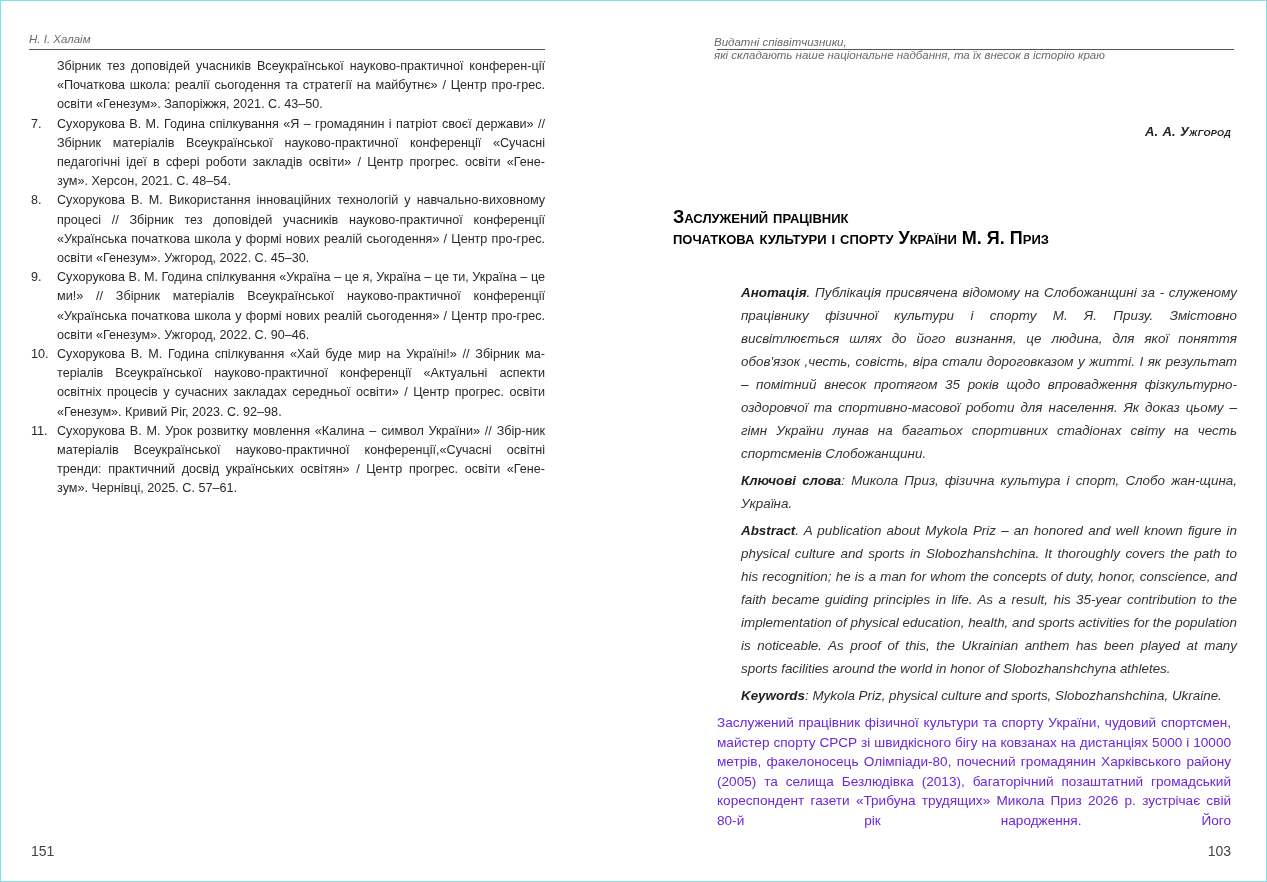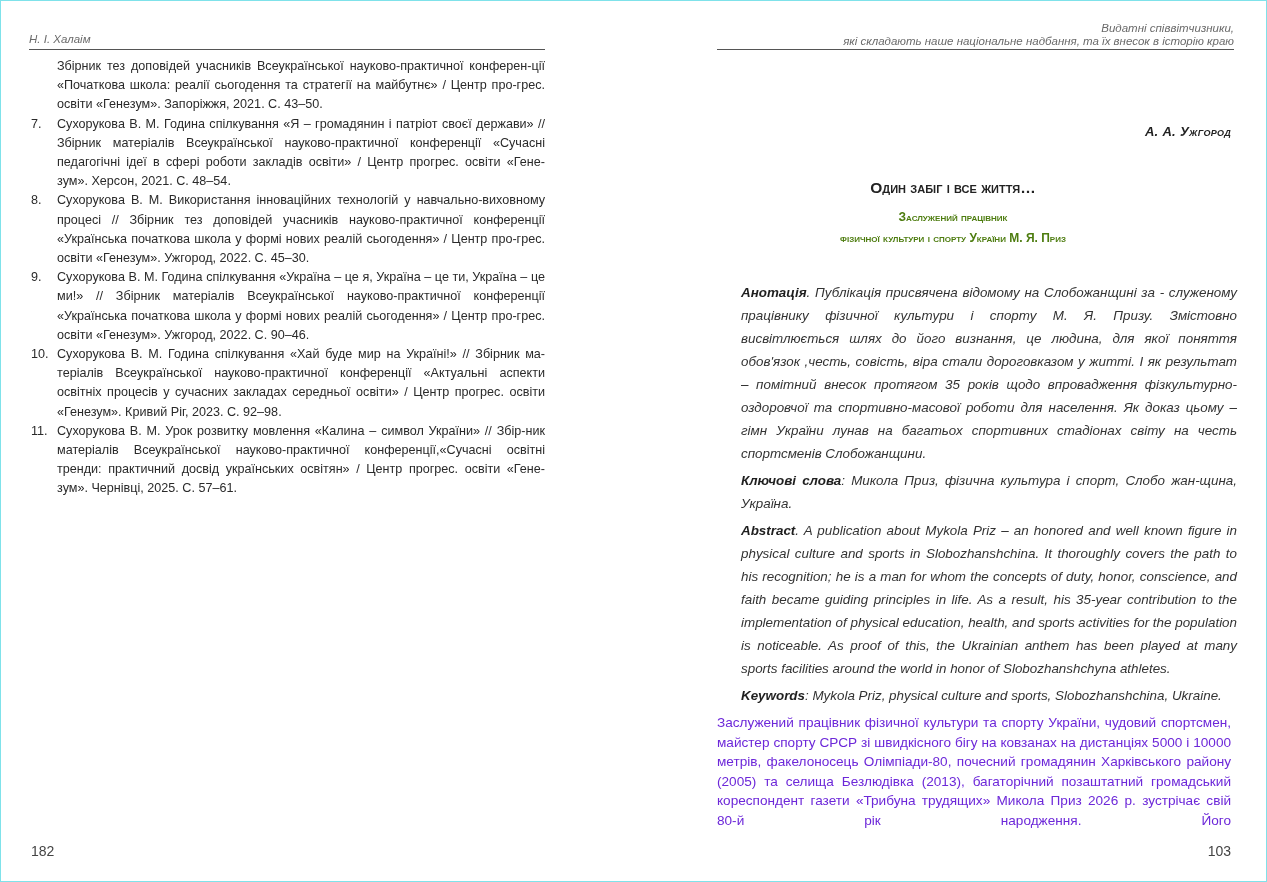--- a/index.html
+++ b/index.html
@@ -20,22 +20,22 @@
   
   .rh-left {
     position: absolute; left: 29px; top: 33px;
     font-size: 11.5px; font-style: italic; color: #6a6a6a;
   }
   .rule-left {
     position: absolute; left: 29px; top: 49px; width: 516px; height: 0;
     border-top: 1px solid #555;
   }
   .rh-right {
-    position: absolute; right: 33px; top: 22px; width: 520px;
-    text-align: right; font-size: 11.5px; font-style: italic; color: #6a6a6a;
+    position: absolute; right: 33px; top: 36px; width: 520px;
+    text-align: left; font-size: 11.5px; font-style: italic; color: #6a6a6a;
     line-height: 13px;
   }
   .rule-right {
     position: absolute; left: 84px; top: 49px; width: 517px; height: 0;
     border-top: 1px solid #555;
   }
 
   
   .refs {
     position: absolute; left: 31px; top: 57px; width: 514px;
@@ -58,21 +58,21 @@
     font-size: 13px; font-weight: bold; font-style: italic; color: #222;
     font-variant: small-caps; letter-spacing: 0.3px;
   }
   .title {
     position: absolute; left: 40px; width: 560px; top: 179px;
     text-align: center; font-size: 15.5px; font-weight: bold; color: #222;
     font-variant: small-caps;
   }
   .subtitle {
     position: absolute; left: 40px; width: 560px; top: 207px;
-    text-align: center; font-size: 12px; font-weight: bold; color: #4d7c0f;
+    font-size: 18px; font-weight: bold; color: #000000;
     font-variant: small-caps; line-height: 21px;
   }
   .abstract {
     position: absolute; left: 108px; top: 281px; width: 496px;
     font-size: 13.4px; font-style: italic; line-height: 23px; color: #333;
   }
   .abstract p { margin: 0 0 4px 0; text-align: justify; }
   .abstract b { font-weight: bold; color: #1f1f1f; }
 
   .body-text {
@@ -110,36 +110,35 @@
     <li class="ref">
       <span class="ref-num">10.</span>
       <span class="ref-text">Сухорукова В. М. Година спілкування «Хай буде мир на Україні!» // Збірник ма-теріалів Всеукраїнської науково-практичної конференції «Актуальні аспекти освітніх процесів у сучасних закладах середньої освіти» / Центр прогрес. освіти «Генезум». Кривий Ріг, 2023. С. 92–98.</span>
     </li>
     <li class="ref">
       <span class="ref-num">11.</span>
       <span class="ref-text">Сухорукова В. М. Урок розвитку мовлення «Калина – символ України» // Збір-ник матеріалів Всеукраїнської науково-практичної конференції,«Сучасні освітні тренди: практичний досвід українських освітян» / Центр прогрес. освіти «Гене-зум». Чернівці, 2025. С. 57–61.</span>
     </li>
   </ol>
 
-  <div class="page-num pn-left">182</div>
+  <div class="page-num pn-left">151</div>
 </div>
 
 <div class="page page-right">
   <div class="rh-right">
     <div>Видатні співвітчизники,</div>
     <div>які складають наше національне надбання, та їх внесок в історію краю</div>
   </div>
   <div class="rule-right"></div>
 
   <div class="author">А. А. Ужгород</div>
 
-  <div class="title">Один забіг і все життя…</div>
   <div class="subtitle">
     <div>Заслужений працівник</div>
-    <div>фізичної культури і спорту України М. Я. Приз</div>
+    <div>початкова культури і спорту України М. Я. Приз</div>
   </div>
 
   <div class="abstract">
     <p><b>Анотація</b><span>. Публікація присвячена відомому на Слобожанщині за - служеному працівнику фізичної культури і спорту М. Я. Призу. Змістовно висвітлюється шлях до його визнання, це людина, для якої поняття обов'язок ,честь, совість, віра стали дороговказом у житті. І як результат – помітний внесок протягом 35 років щодо впровадження фізкультурно-оздоровчої та спортивно-масової роботи для населення. Як доказ цьому – гімн України лунав на багатьох спортивних стадіонах світу на честь спортсменів Слобожанщини.</span></p>
     <p><b>Ключові слова</b><span>: Микола Приз, фізична культура і спорт, Слобо жан-щина, Україна.</span></p>
     <p><b>Abstract</b><span>. A publication about Mykola Priz – an honored and well known figure in physical culture and sports in Slobozhanshchina. It thoroughly covers the path to his recognition; he is a man for whom the concepts of duty, honor, conscience, and faith became guiding principles in life. As a result, his 35-year contribution to the implementation of physical education, health, and sports activities for the population is noticeable. As proof of this, the Ukrainian anthem has been played at many sports facilities around the world in honor of Slobozhanshchyna athletes.</span></p>
     <p><b>Keywords</b><span>: Mykola Priz, physical culture and sports, Slobozhanshchina, Ukraine.</span></p>
   </div>
 
   <div class="body-text">Заслужений працівник фізичної культури та спорту України, чудовий спортсмен, майстер спорту СРСР зі швидкісного бігу на ковзанах на дистанціях 5000 і 10000 метрів, факелоносець Олімпіади-80, почесний громадянин Харківського району (2005) та селища Безлюдівка (2013), багаторічний позаштатний громадський кореспондент газети «Трибуна трудящих» Микола Приз 2026 р. зустрічає свій 80-й рік народження. Його</div>

